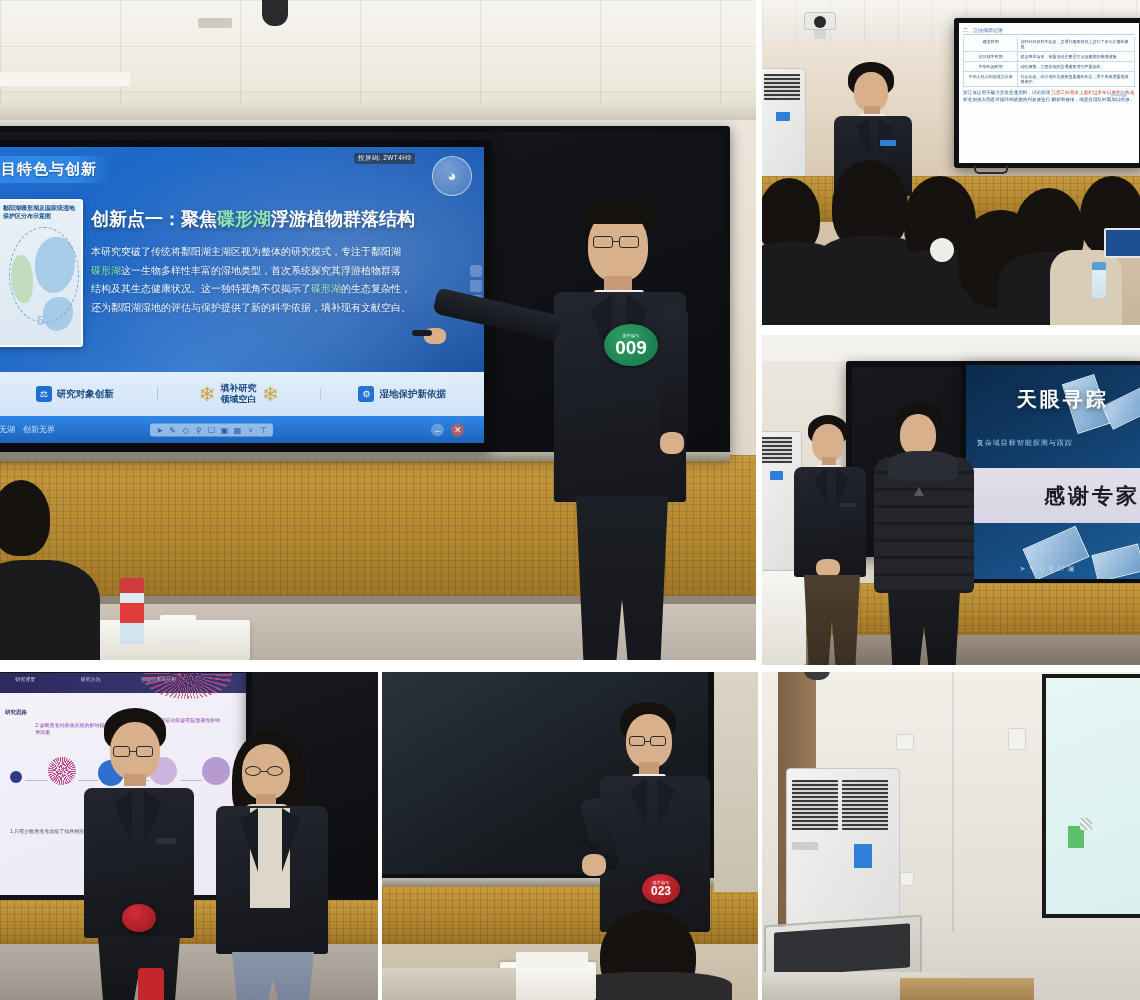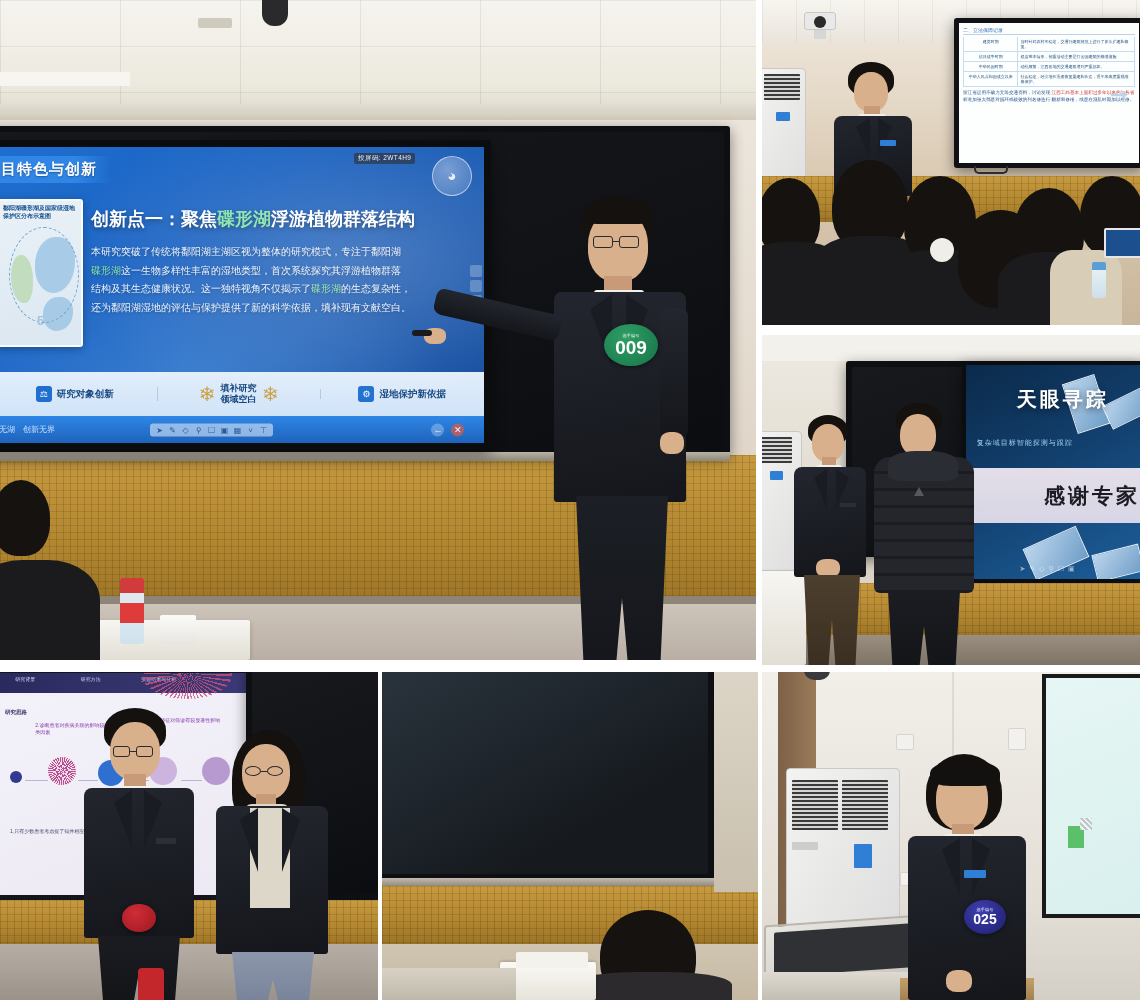--- a/index.html
+++ b/index.html
@@ -555,20 +555,40 @@
   <div class="panel" style="left:382px; top:672px; width:376px; height:328px; background:#2b3038;">
 
     <div class="room-wall" style="background:linear-gradient(180deg,#e9e3d7,#d7cdbb 72%,#c5b9a3);"></div>
     <div class="board-frame" style="left:-12px;top:-10px;width:344px;height:218px;">
       <div class="board-black" style="background:linear-gradient(150deg,#2a343d,#161a1f 70%);"></div>
     </div>
     <div style="position:absolute;left:-12px;top:206px;width:344px;height:8px;background:linear-gradient(180deg,#c3bcae,#918a7d);"></div>
     <div class="woodpanel" style="top:214px;height:58px;"></div>
     <div style="position:absolute;left:332px;top:-10px;width:60px;height:230px;background:linear-gradient(180deg,#ddd6c8,#c9c0ae);"></div>
 
+    <div class="person" style="left:212px;top:30px;width:150px;height:230px;">
+      <div class="hair" style="left:26px;top:0;width:56px;height:40px;"></div>
+      <div class="head" style="left:32px;top:12px;width:46px;height:54px;"></div>
+      <div class="glasses" style="left:35px;top:34px;width:16px;height:10px;"></div>
+      <div class="glasses" style="left:56px;top:34px;width:16px;height:10px;"></div>
+      <div class="glasses-bridge" style="left:51px;top:39px;width:5px;"></div>
+      <div class="neck" style="left:45px;top:60px;width:20px;height:15px;"></div>
+      <div class="shirt" style="left:38px;top:72px;width:34px;height:62px;"></div>
+      <div style="position:absolute;left:50px;top:76px;width:11px;height:12px;background:#ddd8cc;border-radius:2px;"></div>
+      <div class="suit" style="left:6px;top:74px;width:110px;height:156px;"></div>
+      <div class="lapelL" style="left:36px;top:76px;width:17px;height:54px;clip-path:polygon(100% 0,100% 100%,0 22%);"></div>
+      <div class="lapelR" style="left:64px;top:76px;width:17px;height:54px;clip-path:polygon(0 0,0 100%,100% 22%);"></div>
+      <div class="arm" style="left:-6px;top:96px;width:24px;height:74px;transform:rotate(-14deg);"></div>
+      <div class="hand" style="left:-12px;top:152px;width:24px;height:22px;"></div>
+      <div style="position:absolute;left:-16px;top:140px;width:20px;height:5px;background:#15161a;border-radius:3px;transform:rotate(28deg);"></div>
+      <div class="badge red" style="left:48px;top:172px;width:38px;height:30px;">
+        <div class="b-top">选手编号</div>
+        <div class="b-no" style="font-size:12px;">023</div>
+      </div>
+    </div>
 
     <div class="audience-head" style="left:218px;top:238px;width:96px;height:92px;"></div>
     <div class="audience-shoulder" style="left:190px;top:300px;width:160px;height:32px;background:#2c2a2c;"></div>
     <div style="position:absolute;left:118px;top:290px;width:96px;height:38px;background:linear-gradient(180deg,#fbfaf6,#e6e3da);border-radius:2px;box-shadow:0 -1px 3px rgba(0,0,0,.2);"></div>
     <div style="position:absolute;left:134px;top:280px;width:72px;height:16px;background:#f4f2ec;border-radius:2px;"></div>
     <div style="position:absolute;left:-6px;top:296px;width:140px;height:34px;background:linear-gradient(180deg,#d8d2c6,#bdb6a8);"></div>
   </div>
 
   <div class="panel" style="left:762px; top:672px; width:378px; height:328px; background:#e7e3dc;">
 
@@ -591,31 +611,15 @@
     <div class="ac-vent" style="left:30px;top:108px;width:46px;height:50px;"></div>
     <div class="ac-vent" style="left:80px;top:108px;width:46px;height:50px;"></div>
     <div class="ac-badge" style="left:92px;top:172px;width:18px;height:24px;"></div>
     <div style="position:absolute;left:30px;top:170px;width:26px;height:8px;background:#cdcdcb;border-radius:1px;"></div>
 
     <div style="position:absolute;left:2px;top:248px;width:158px;height:62px;background:linear-gradient(160deg,#e8e6e1,#c9c6bf);border:2px solid #b9b5ad;border-radius:3px;transform:skewY(-4deg);"></div>
     <div style="position:absolute;left:12px;top:256px;width:136px;height:44px;background:#2f3135;border-radius:2px;transform:skewY(-4deg);"></div>
     <div style="position:absolute;left:0px;top:300px;width:200px;height:28px;background:linear-gradient(180deg,#dedad1,#c3beb3);"></div>
     <div style="position:absolute;left:138px;top:306px;width:134px;height:22px;background:linear-gradient(180deg,#c3a06b,#a3814f);"></div>
 
-    <div class="person" style="left:140px;top:82px;width:136px;height:246px;">
-      <div class="hair" style="left:24px;top:0;width:76px;height:76px;border-radius:50% 50% 40% 40%;"></div>
-      <div class="head" style="left:34px;top:14px;width:52px;height:62px;"></div>
-      <div style="position:absolute;left:28px;top:6px;width:70px;height:26px;background:#131110;border-radius:50% 50% 30% 30%;"></div>
-      <div class="neck" style="left:50px;top:70px;width:22px;height:16px;"></div>
-      <div class="shirt" style="left:42px;top:80px;width:38px;height:70px;"></div>
-      <div class="suit" style="left:6px;top:82px;width:118px;height:164px;"></div>
-      <div class="lapelL" style="left:40px;top:84px;width:18px;height:58px;clip-path:polygon(100% 0,100% 100%,0 20%);"></div>
-      <div class="lapelR" style="left:70px;top:84px;width:18px;height:58px;clip-path:polygon(0 0,0 100%,100% 20%);"></div>
-      <div class="pocket-tag" style="left:62px;top:116px;width:22px;height:8px;"></div>
-      <div class="badge blue" style="left:62px;top:146px;width:42px;height:34px;">
-        <div class="b-top">选手编号</div>
-        <div class="b-no" style="font-size:14px;">025</div>
-      </div>
-      <div class="hand" style="left:44px;top:216px;width:26px;height:22px;"></div>
-    </div>
   </div>
 
 </div>
 
 </body></html>

